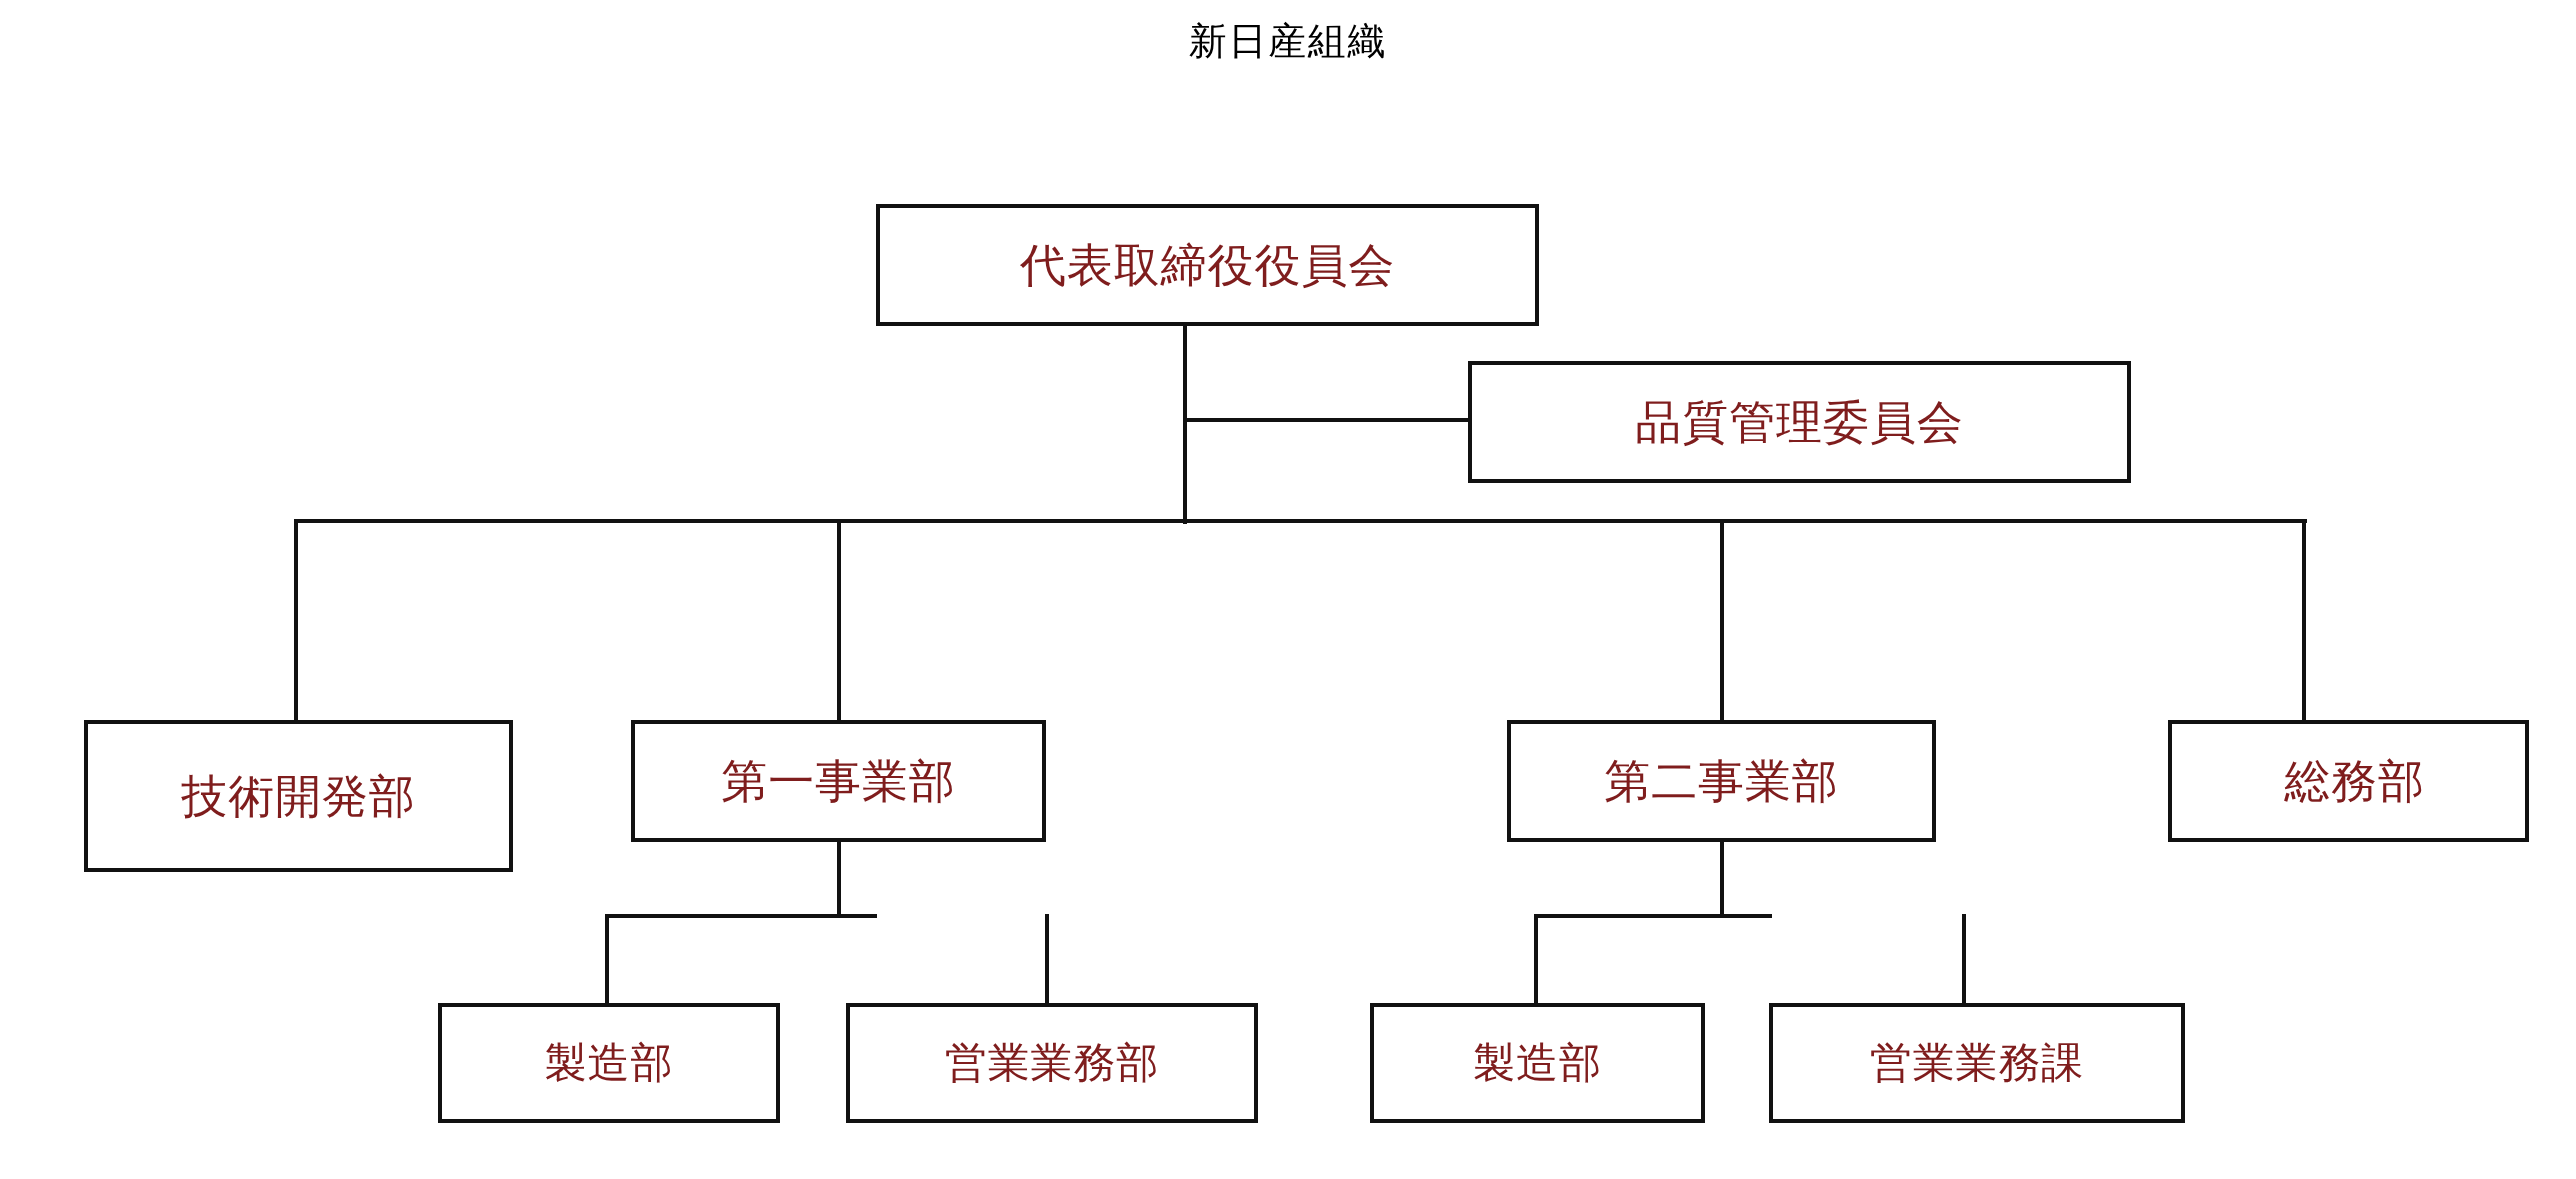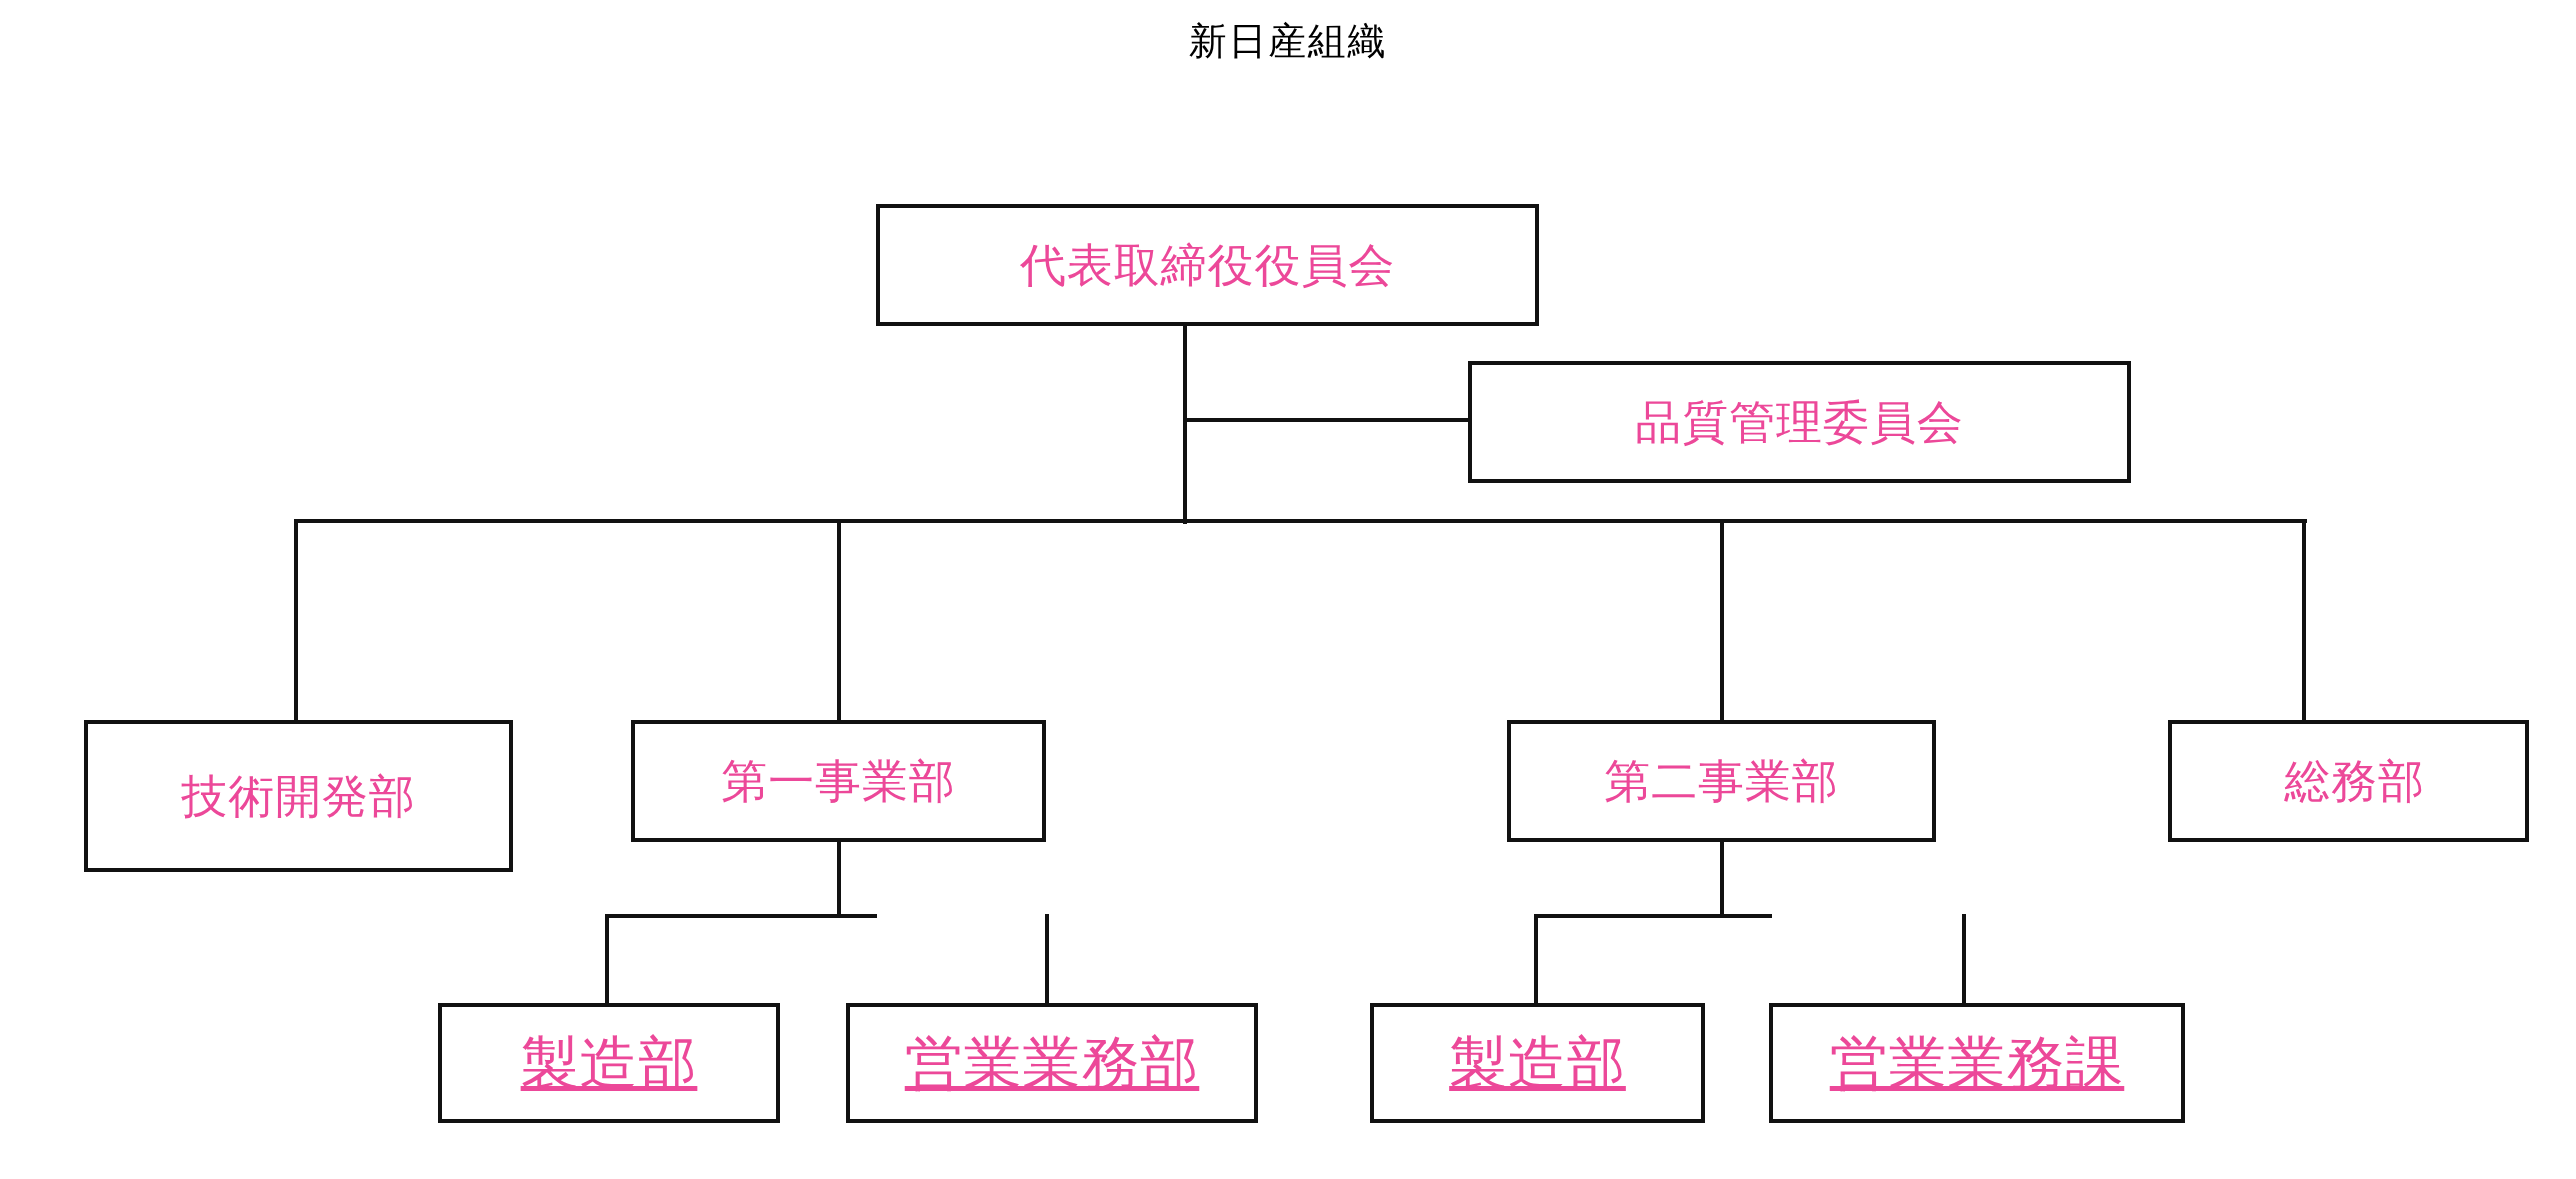--- a/index.html
+++ b/index.html
@@ -39,25 +39,25 @@
     background: #ffffff;
     display: flex;
     align-items: center;
     justify-content: center;
     z-index: 3;
   }
   .node .node-label {
     font-size: 46px;
     line-height: 1;
     letter-spacing: 0.9px;
-    color: #ec4899;
+    color: #7f1d1d;
     white-space: nowrap;
     font-weight: 400;
   }
-  .node.small .node-label { font-size: 58px; text-decoration: underline; }
+  .node.small .node-label { font-size: 42px; }
   .connector {
     position: absolute;
     background: #111111;
     z-index: 1;
   }
   .connector.v { width: 4.3px; }
   .connector.h { height: 4.3px; }
 </style>
 </head>
 <body>

